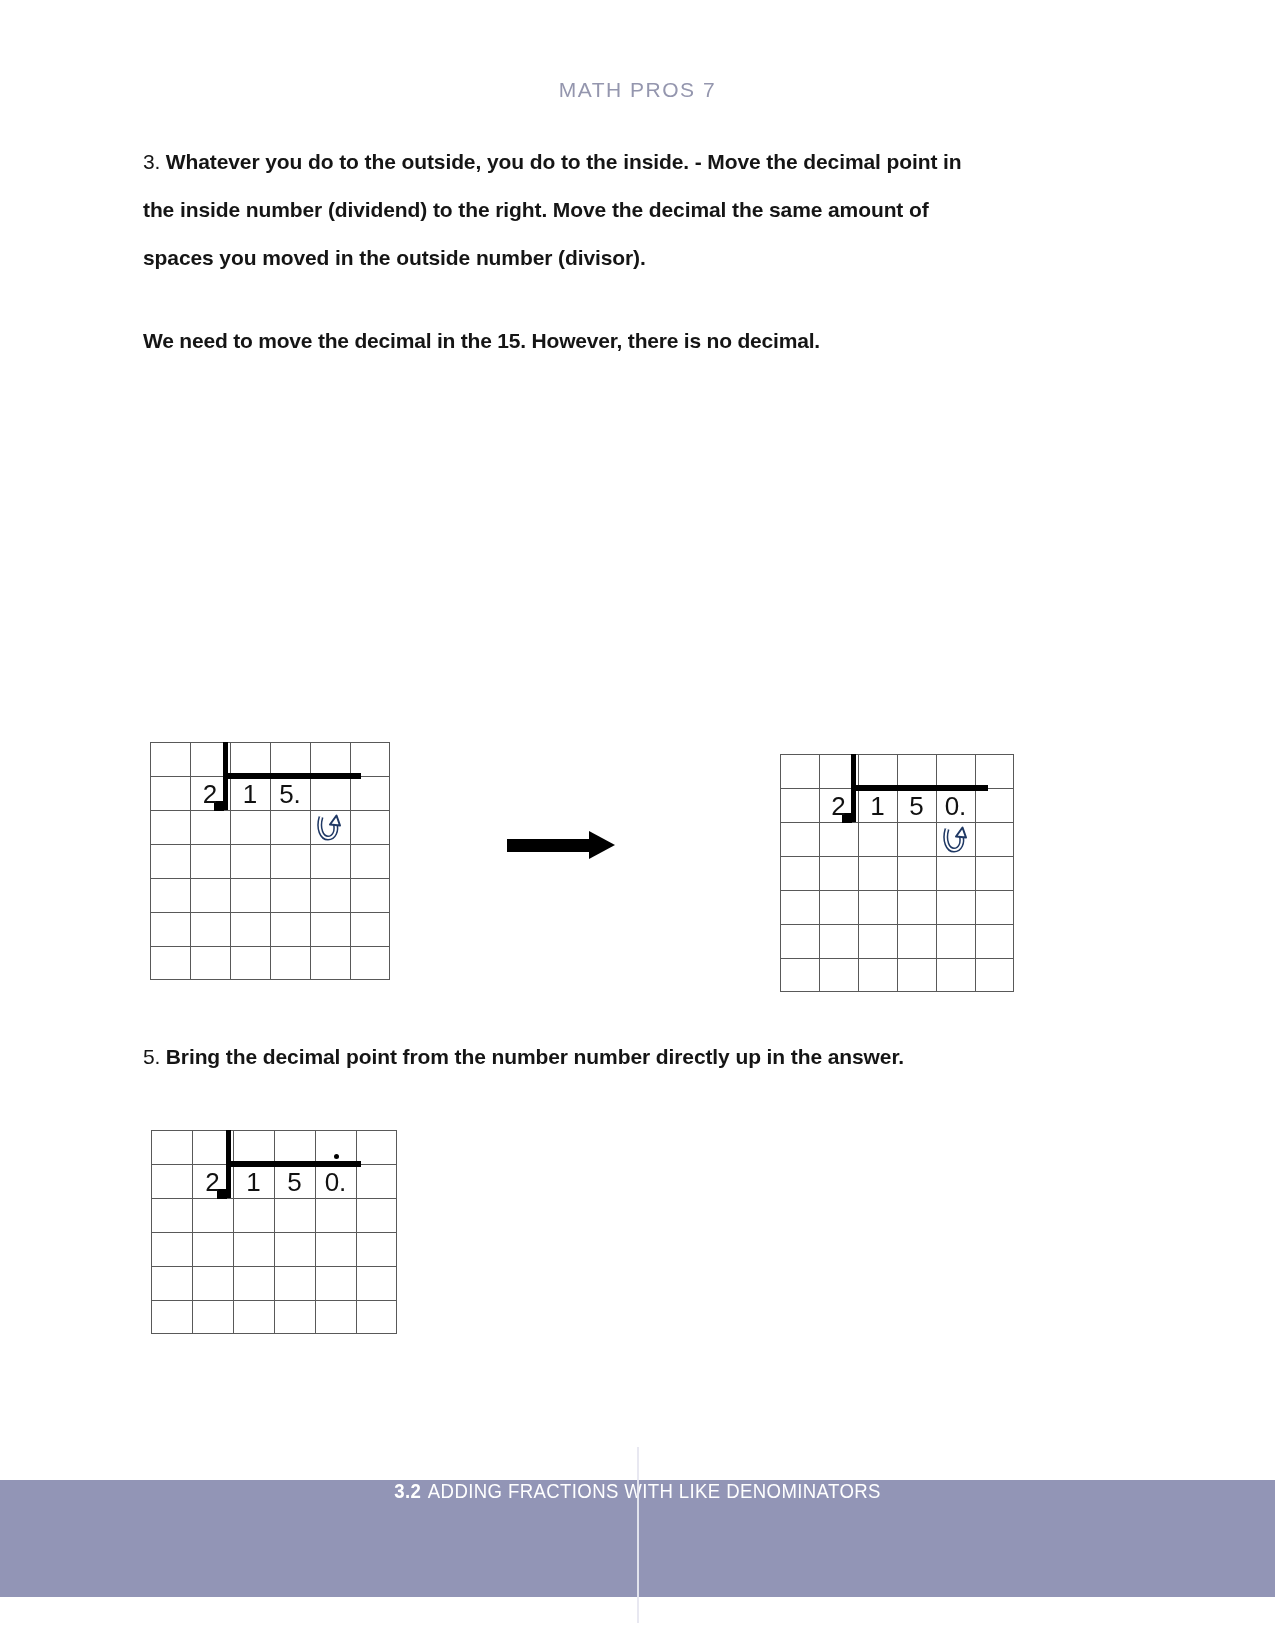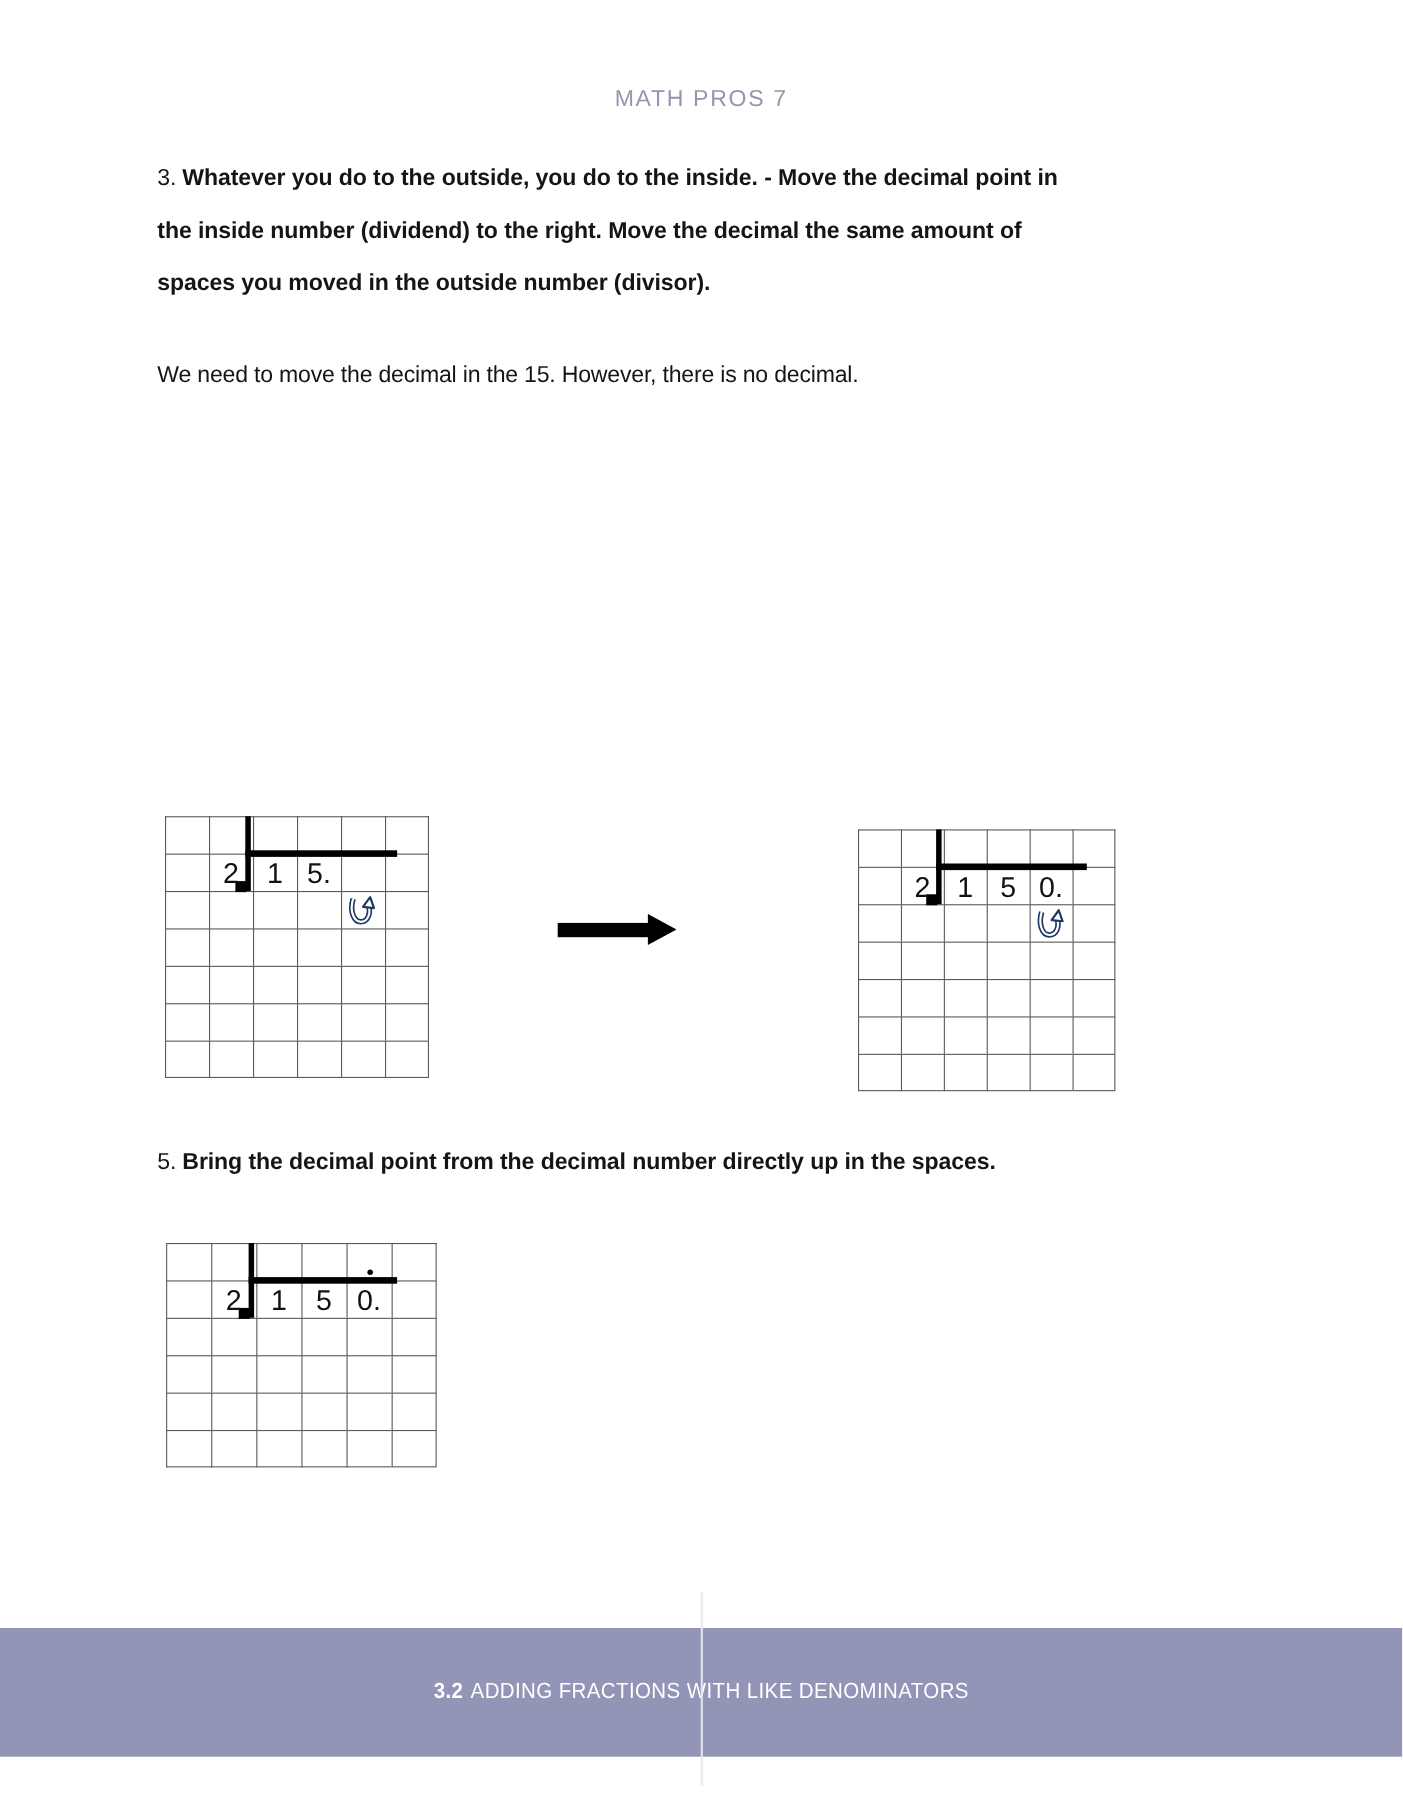--- a/index.html
+++ b/index.html
@@ -20,21 +20,21 @@
   .para{
     position:absolute;left:143px;width:930px;
     font-size:21px;line-height:48px;color:#151515;
     letter-spacing:-0.2px;
     white-space:pre-line;
     margin:0;
   }
   .para .num{font-weight:400;}
   .para .b{font-weight:700;letter-spacing:-0.1px;}
   .step3{top:138px;}
-  .note3{top:317px;}
+  .note3{top:317px;font-weight:bold;}
   .step4{top:448px;}
   .note4{top:566px;}
   .step5{top:1033px;}
 
   
   .dgrid{position:absolute;}
   .dgrid .cells{position:absolute;left:0;top:0;display:grid;}
   .dgrid .cell{border-left:1px solid #595959;border-top:1px solid #595959;box-sizing:border-box;}
   .dgrid .cell.rb{border-right:1px solid #595959;}
   .dgrid .cell.bb{border-bottom:1px solid #595959;}
@@ -50,21 +50,21 @@
   .big-arrow{position:absolute;left:507px;top:831px;width:108px;height:28px;}
   .big-arrow .shaft{position:absolute;left:0;top:8px;width:84px;height:13px;background:#000;}
   .big-arrow .head{
     position:absolute;left:82px;top:0;width:0;height:0;
     border-left:26px solid #000;border-top:14px solid transparent;border-bottom:14px solid transparent;
   }
 
   .footer-band{
     position:absolute;left:0;top:1480px;width:100%;height:117px;
     background:#9295b6;
-    display:flex;align-items:center;justify-content:center;
+    display:flex;justify-content:center;
   }
   .footer-text{
     color:#ffffff;font-size:20px;letter-spacing:0.4px;
     transform:scaleX(0.93);
     white-space:nowrap;
   }
   .footer-text .sec{font-weight:700;margin-right:7px;}
   .footer-divider{
     position:absolute;left:637px;top:1447px;width:2px;height:176px;
     background:rgba(231,231,240,0.95);
@@ -200,21 +200,21 @@
       <div class="digit" style="left: 78px; top: 34px; width: 39px; height: 34px; line-height: 36px;">1</div>
       <div class="digit" style="left: 117px; top: 34px; width: 39px; height: 34px; line-height: 36px;">5</div>
       <div class="digit" style="left: 156px; top: 34px; width: 39px; height: 34px; line-height: 36px;">0.</div>
       <div class="curved-arrow" style="left: 160px; top: 71px; width: 30px; height: 30px;"><svg width="30" height="30" viewBox="0 0 30 30">
           <path d="M7 4 C3.5 16, 8 25, 14 25 C20 25, 23.5 18, 21 10" fill="none" stroke="#1f3864" stroke-width="5"></path>
           <path d="M7 4 C3.5 16, 8 25, 14 25 C20 25, 23.5 18, 21 10" fill="none" stroke="#ffffff" stroke-width="2"></path>
           <path d="M16 11.5 L22.5 2.5 L26 12.5 Z" fill="#ffffff" stroke="#1f3864" stroke-width="2" stroke-linejoin="round"></path>
         </svg></div>
     </div>
 
-  <p class="para step5"><span class="num">5.</span> <span class="b">Bring the decimal point from the decimal number directly up in the spaces.</span></p>
+  <p class="para step5"><span class="num">5.</span> <span class="b">Bring the decimal point from the number number directly up in the answer.</span></p>
 
   <div id="grid-answer" class="dgrid" style="left: 151px; top: 1130px; width: 247px; height: 205px;">
       <div class="cells" style="grid-template-columns: repeat(6, 41px); grid-template-rows: repeat(6, 34px);">
         <div class="cell"></div>
         <div class="cell"></div>
         <div class="cell"></div>
         <div class="cell"></div>
         <div class="cell"></div>
         <div class="cell rb"></div>
         <div class="cell"></div>

